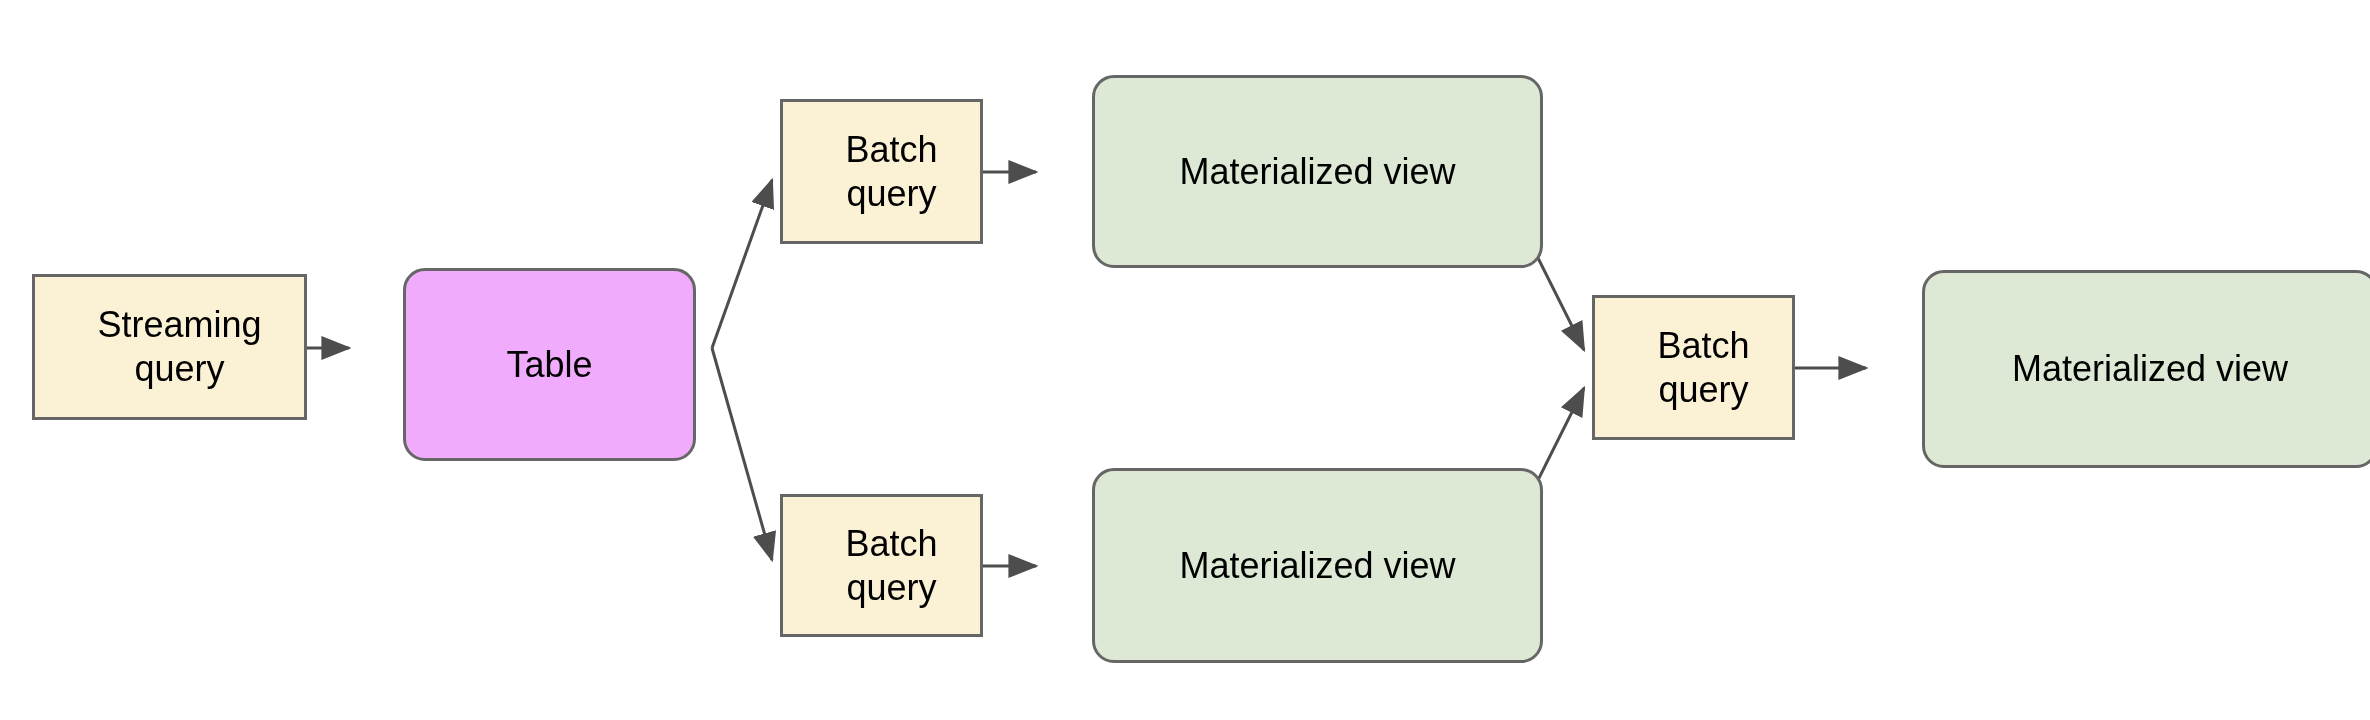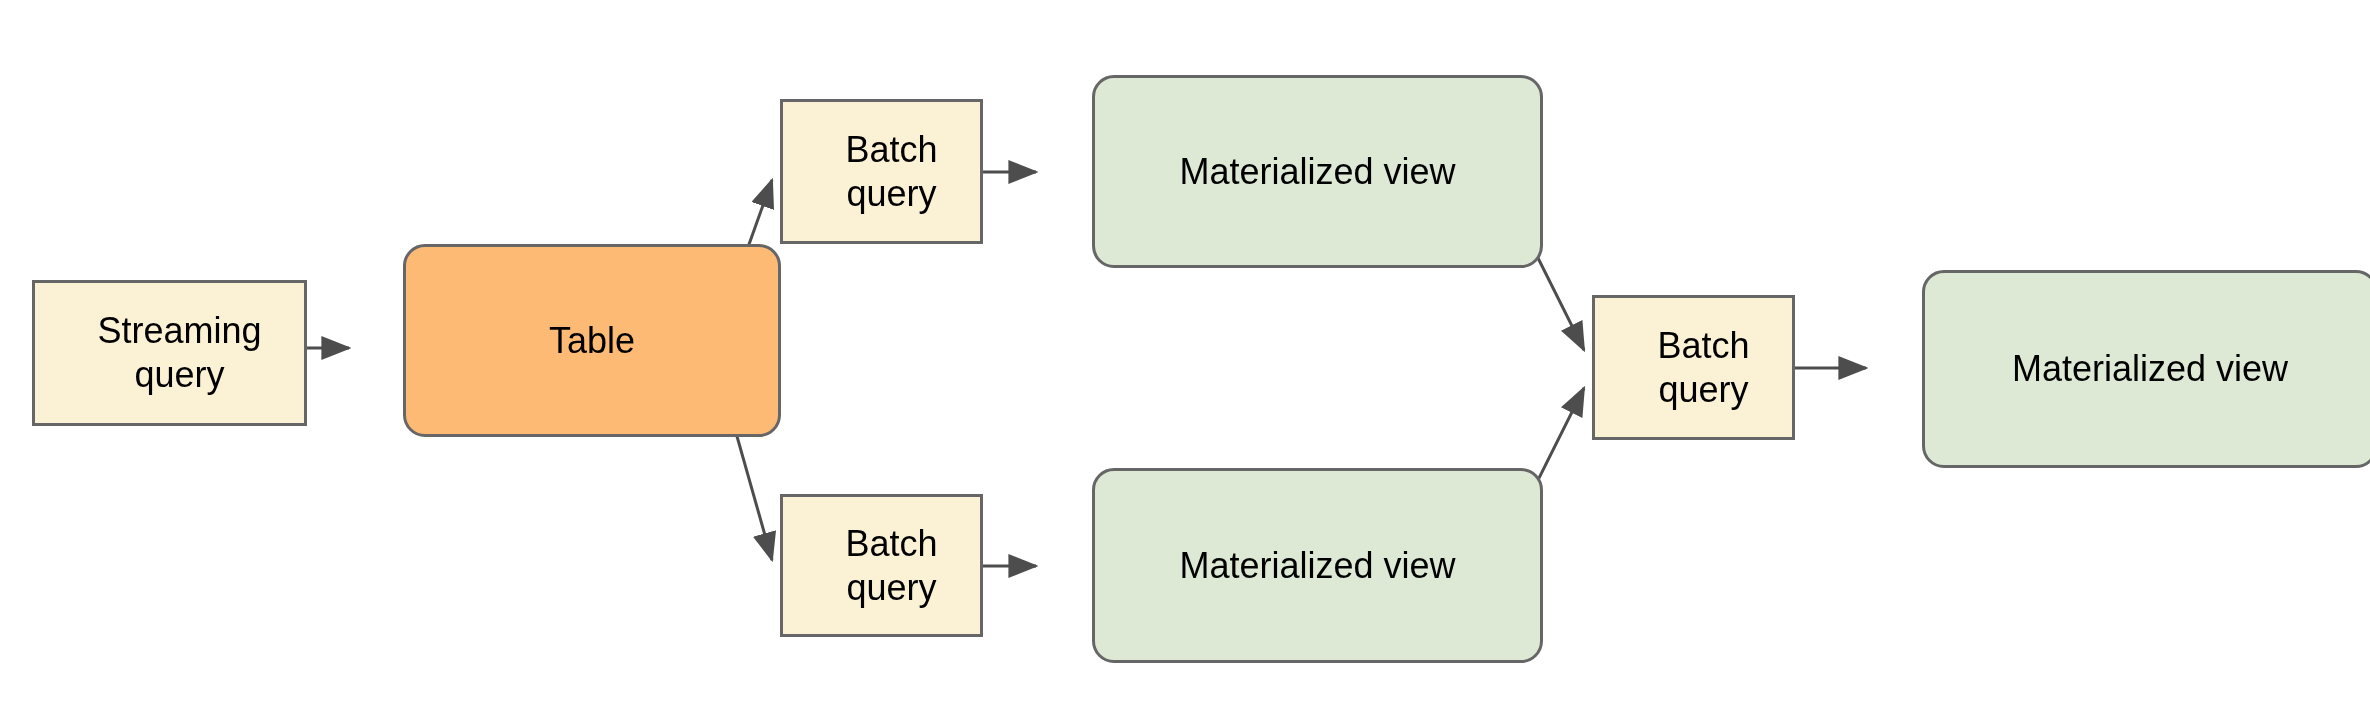--- a/index.html
+++ b/index.html
@@ -69,25 +69,25 @@
         <polyline points="712,348 772,560" fill="none" stroke="#4d4d4d" stroke-width="3" stroke-linejoin="round" stroke-linecap="butt" marker-end="url(#arrowhead)"></polyline>
         <polyline points="983,172 1036,172" fill="none" stroke="#4d4d4d" stroke-width="3" stroke-linejoin="round" stroke-linecap="butt" marker-end="url(#arrowhead)"></polyline>
         <polyline points="983,566 1036,566" fill="none" stroke="#4d4d4d" stroke-width="3" stroke-linejoin="round" stroke-linecap="butt" marker-end="url(#arrowhead)"></polyline>
         <polyline points="1495,172 1584,350" fill="none" stroke="#4d4d4d" stroke-width="3" stroke-linejoin="round" stroke-linecap="butt" marker-end="url(#arrowhead)"></polyline>
         <polyline points="1495,566 1584,388" fill="none" stroke="#4d4d4d" stroke-width="3" stroke-linejoin="round" stroke-linecap="butt" marker-end="url(#arrowhead)"></polyline>
         <polyline points="1795,368 1866,368" fill="none" stroke="#4d4d4d" stroke-width="3" stroke-linejoin="round" stroke-linecap="butt" marker-end="url(#arrowhead)"></polyline>
       </g>
   </svg>
 
   <div id="nodes-group">
-      <div class="node shape-rect" style="left: 32px; top: 280px; width: 275px; height: 146px; background: rgb(251, 242, 213); border: 3px solid rgb(102, 102, 102); font-size: 36px; color: rgb(0, 0, 0);">
+      <div class="node shape-rect" style="left: 32px; top: 274px; width: 275px; height: 146px; background: rgb(251, 242, 213); border: 3px solid rgb(102, 102, 102); font-size: 36px; color: rgb(0, 0, 0);">
         <span class="node-label">Streaming
 query</span>
       </div>
-      <div class="node shape-round" style="left: 355px; top: 244px; width: 378px; height: 193px; background: #fdba74; border: 3px solid rgb(102, 102, 102); font-size: 36px; color: rgb(0, 0, 0);">
+      <div class="node shape-round" style="left: 355px; top: 268px; width: 293px; height: 193px; background: #f0abfc; border: 3px solid rgb(102, 102, 102); font-size: 36px; color: rgb(0, 0, 0);">
         <span class="node-label">Table</span>
       </div>
       <div class="node shape-rect" style="left: 780px; top: 99px; width: 203px; height: 145px; background: rgb(251, 242, 213); border: 3px solid rgb(102, 102, 102); font-size: 36px; color: rgb(0, 0, 0);">
         <span class="node-label">Batch
 query</span>
       </div>
       <div class="node shape-round" style="left: 1044px; top: 75px; width: 451px; height: 193px; background: rgb(221, 233, 212); border: 3px solid rgb(102, 102, 102); font-size: 36px; color: rgb(0, 0, 0);">
         <span class="node-label">Materialized view</span>
       </div>
       <div class="node shape-rect" style="left: 780px; top: 494px; width: 203px; height: 143px; background: rgb(251, 242, 213); border: 3px solid rgb(102, 102, 102); font-size: 36px; color: rgb(0, 0, 0);">

